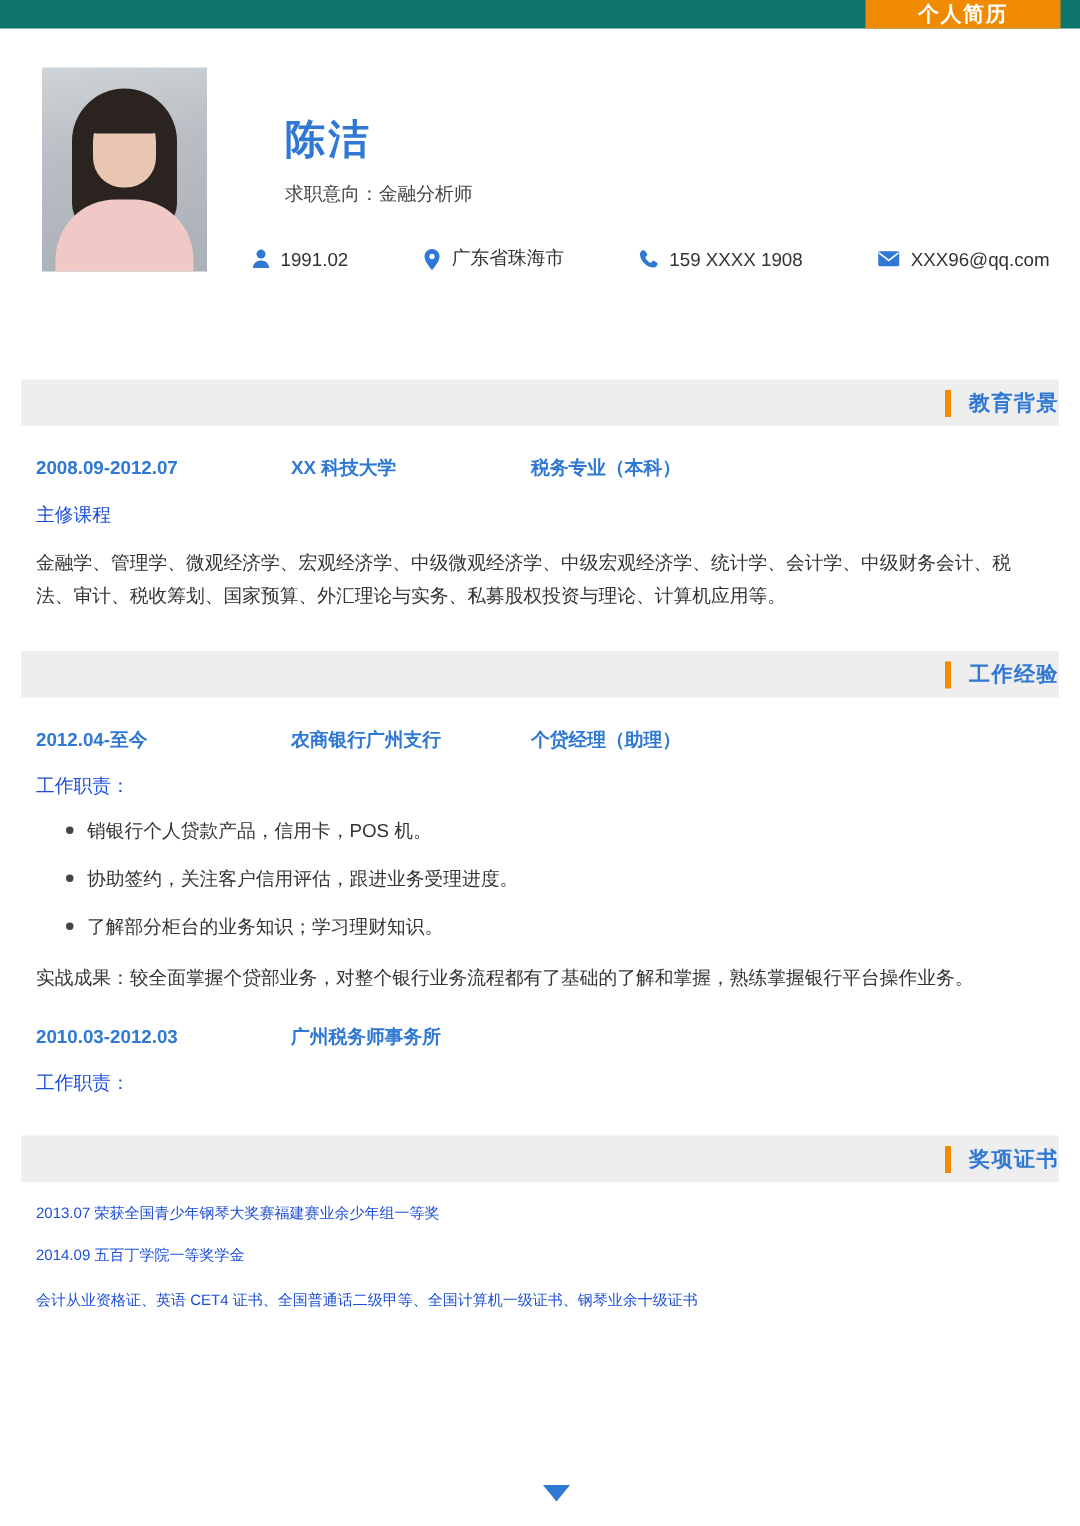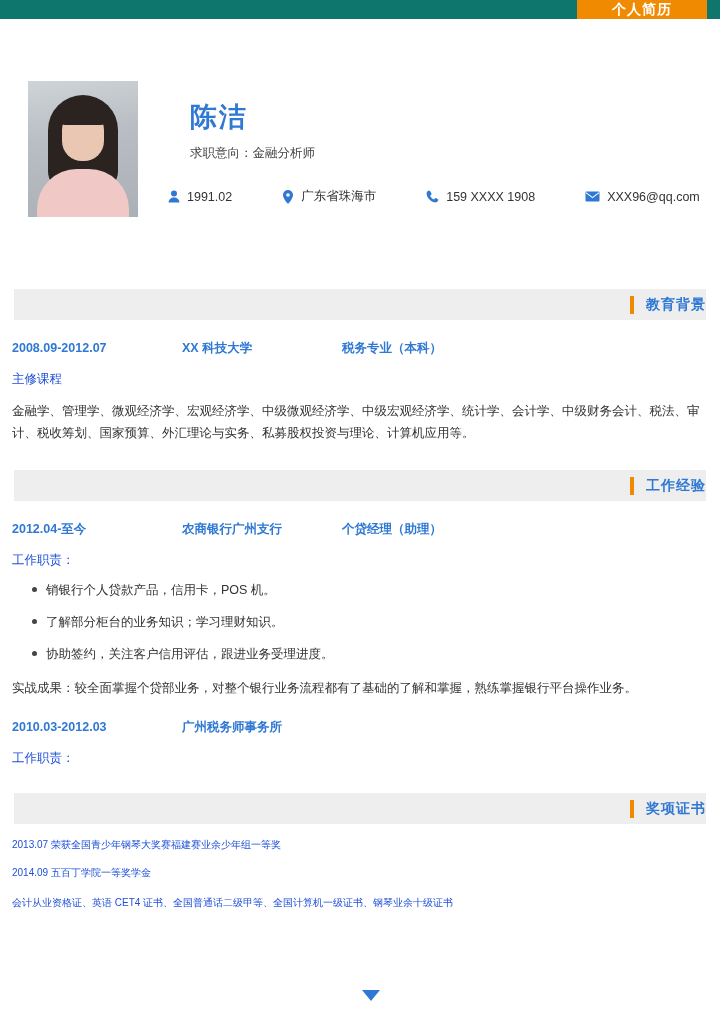--- a/index.html
+++ b/index.html
@@ -34,22 +34,21 @@
     align-items: center;
     justify-content: center;
     width: 130px;
     margin-right: 13px;
   }
 
   
   .profile {
     padding: 26px 28px 0 28px;
     display: flex;
-    align-items: flex-start;
-    margin-top: 36px;
+    align-items: flex-end;
   }
   .photo {
     width: 110px;
     height: 136px;
     background: linear-gradient(170deg, #cfd4d8 0%, #b9bec4 40%, #a9b0b6 100%);
     position: relative;
     overflow: hidden;
     flex: 0 0 auto;
   }
   
@@ -152,21 +151,21 @@
     margin: 0 12px 0 14px;
   }
   .section-head .title {
     color: #2f78d4;
     font-size: 14px;
     font-weight: bold;
     letter-spacing: 1px;
   }
 
   .section-body {
-    padding: 0 12px;
+    padding: 0 24px;
   }
 
   .entry-row {
     display: flex;
     align-items: baseline;
     color: #2f78d4;
     font-size: 12.5px;
     font-weight: bold;
     margin-top: 20px;
   }
@@ -322,22 +321,22 @@
 <div class="section-body">
 
   <div class="entry-row">
     <div class="c1">2012.04-至今</div>
     <div class="c2">农商银行广州支行</div>
     <div class="c3">个贷经理（助理）</div>
   </div>
   <div class="sub-label">工作职责：</div>
   <ul class="duties">
     <li>销银行个人贷款产品，信用卡，POS 机。</li>
+    <li>协助签约，关注客户信用评估，跟进业务受理进度。</li>
     <li>了解部分柜台的业务知识；学习理财知识。</li>
-    <li>协助签约，关注客户信用评估，跟进业务受理进度。</li>
   </ul>
   <div class="para">实战成果：较全面掌握个贷部业务，对整个银行业务流程都有了基础的了解和掌握，熟练掌握银行平台操作业务。</div>
 
   <div class="entry-row">
     <div class="c1">2010.03-2012.03</div>
     <div class="c2">广州税务师事务所</div>
   </div>
   <div class="sub-label">工作职责：</div>
 </div>
 

